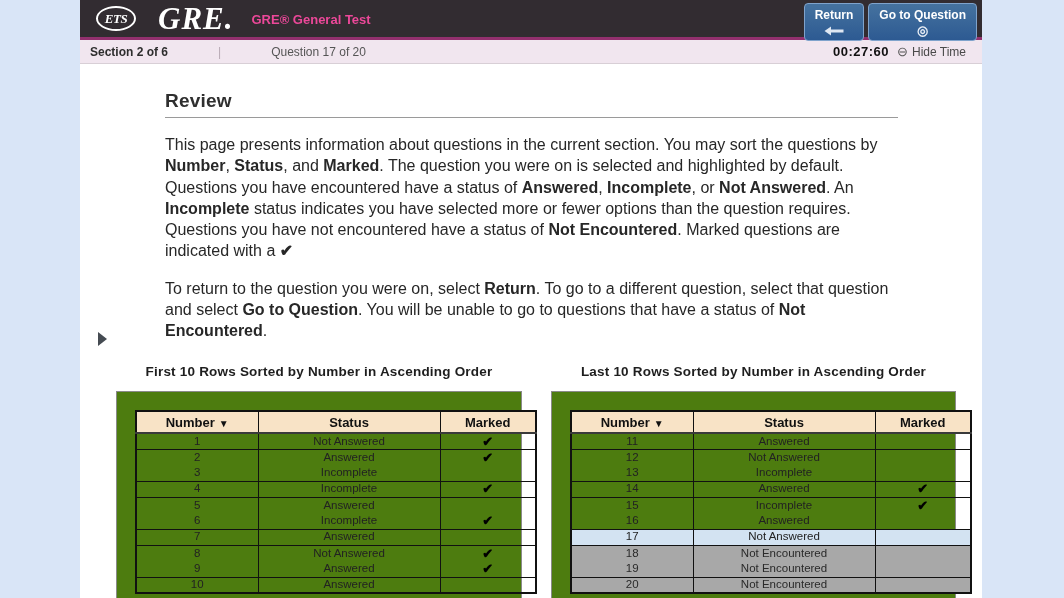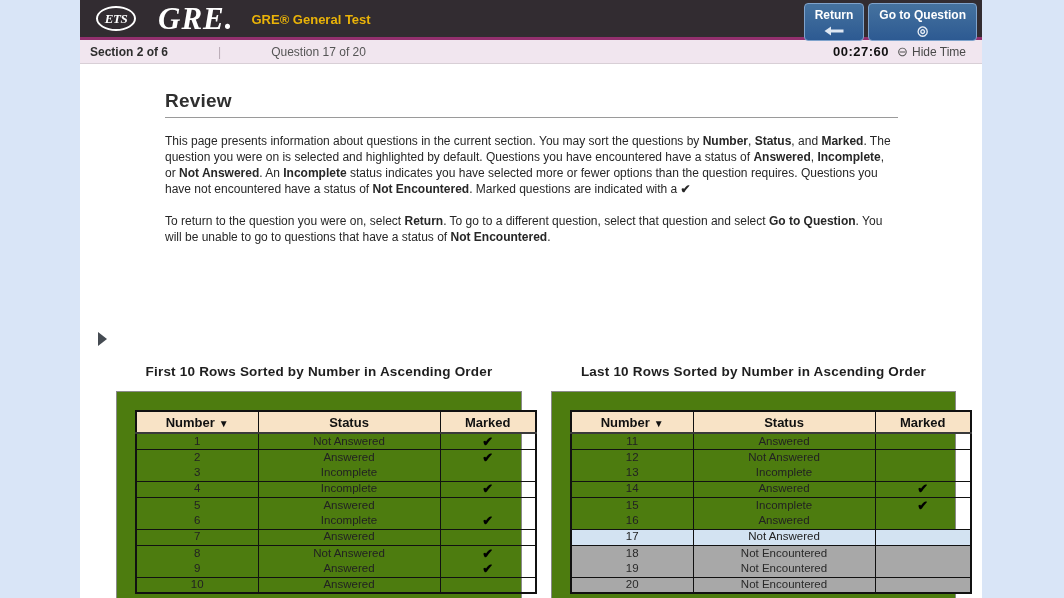--- a/index.html
+++ b/index.html
@@ -9,21 +9,21 @@
 
   
   .topbar { position:relative; height:40px; background:#322c31;
     border-bottom:3px solid #93306e; display:flex; align-items:center; }
   .ets-oval { display:inline-flex; align-items:center; justify-content:center;
     width:40px; height:25px; border:2px solid #fff; border-radius:50%;
     color:#fff; font-style:italic; font-weight:bold; font-size:13px; margin-left:16px;
     font-family:"Liberation Serif", serif; letter-spacing:-0.5px; }
   .gre-big { color:#fff; font-family:"Liberation Serif", serif; font-style:italic;
     font-weight:bold; font-size:31px; margin-left:22px; letter-spacing:1px; line-height:1; }
-  .gre-sub { color:#eab308; font-weight:bold; font-size:13px; margin-left:18px; margin-top:2px; }
+  .gre-sub { color:#ec4899; font-weight:bold; font-size:13px; margin-left:18px; margin-top:2px; }
   .topbar-buttons { position:absolute; right:5px; top:3px; display:flex; gap:4px; }
   .tb-btn { height:38px; border-radius:4px; border:1px solid #7fa3cc;
     background:linear-gradient(#45729f,#2d5a92); color:#fff; font-weight:bold;
     font-size:12px; padding:3px 10px 2px; text-align:center; cursor:pointer;
     display:flex; flex-direction:column; align-items:center; justify-content:center;
     font-family:"Liberation Sans", sans-serif; line-height:1.25; }
   .tb-btn .ic { margin-top:1px; height:13px; display:flex; align-items:center; justify-content:center;
     color:#e8eef6; font-size:13px; line-height:1; }
 
   
@@ -35,21 +35,21 @@
   .sb-right { margin-left:auto; display:flex; align-items:center; gap:8px; }
   .sb-timer { font-weight:bold; color:#111; font-size:13px; letter-spacing:0.5px; }
   .sb-hide { color:#4a4a4a; display:flex; align-items:center; gap:4px; cursor:pointer; }
   .sb-hide .ic { font-size:13px; color:#555; }
 
   
   .content { position:relative; height:526px; background:#fff; }
   .review-block { position:absolute; left:85px; top:26px; width:733px; }
   .review-title { font-size:19px; font-weight:bold; color:#2f2f2f; letter-spacing:0.2px; }
   .review-rule { border:none; border-top:1px solid #9a9a9a; margin-top:5px; }
-  .para { font-size:12px; line-height:1.33; color:#272727; margin-top:16px; }
+  .para { font-size:16px; line-height:1.33; color:#272727; margin-top:16px; }
   .para b { font-weight:bold; }
 
   .expander { position:absolute; left:16px; top:266px; width:16px; height:18px; cursor:pointer; }
 
   .table-block { position:absolute; top:300px; }
   .tb-left  { left:36px;  width:406px; }
   .tb-right { left:471px; width:405px; }
   .table-title { text-align:center; font-weight:bold; font-size:13.5px; color:#1e1e1e;
     margin-bottom:12px; letter-spacing:0.2px; }
   .tframe { border:1px solid #8a8a8a; padding:18px; background:#4d7c0f; }

